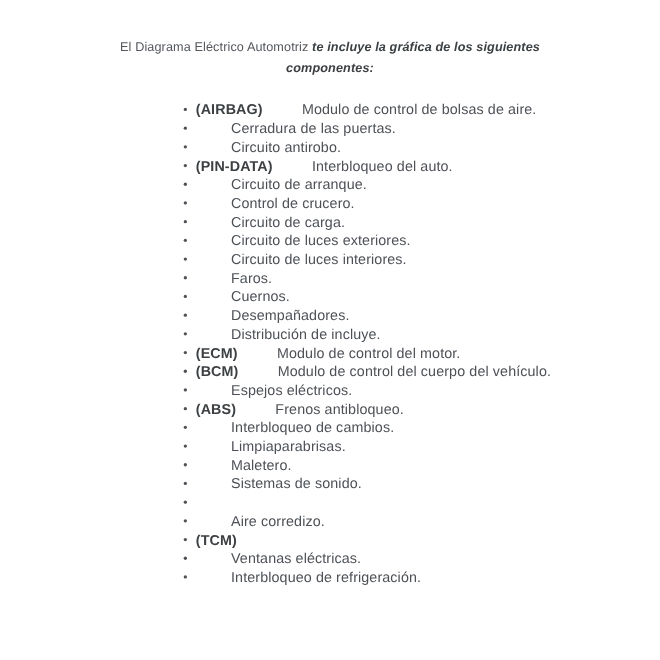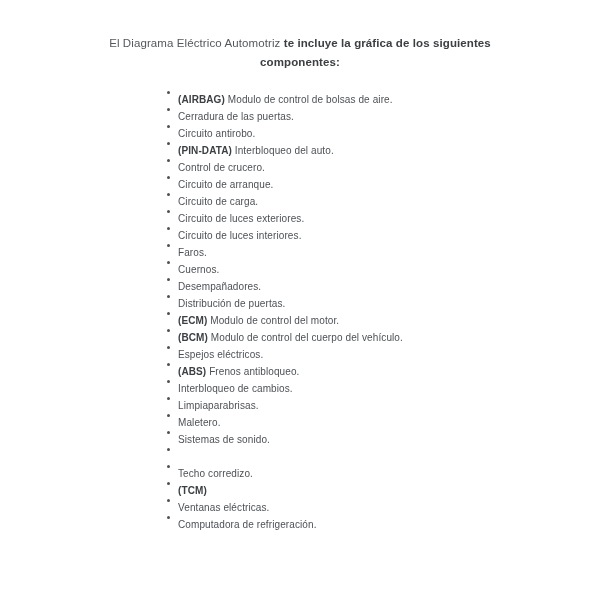--- a/index.html
+++ b/index.html
@@ -27,53 +27,55 @@
     text-align: center;
     font-size: 11.5px;
     line-height: 19px;
     font-weight: 400;
     color: #54585d;
     letter-spacing: 0.1px;
   }
   .title .t-bold {
     font-weight: 700;
     color: #3c4043;
+    font-style: italic;
   }
   .components {
     position: absolute;
     top: 91px;
     left: 167px;
     margin: 0;
     padding: 0;
     list-style: none;
   }
   .component-item {
     display: flex;
-    align-items: flex-start;
+    align-items: center;
     height: 17px;
-    font-size: 10px;
+    font-size: 13px;
     line-height: 17px;
     color: #4d5156;
     letter-spacing: 0.1px;
   }
   .bullet {
     flex: 0 0 auto;
     width: 3px;
     height: 3px;
     border-radius: 50%;
     background: #4d5156;
     margin-right: 8px;
   }
   .item-bold {
     font-weight: 700;
     color: #3c4043;
     white-space: pre;
   }
   .item-rest {
     white-space: pre;
+    margin-left: 32px;
   }
 </style>
 </head>
 <body>
 
 <div class="page">
 
   <div class="title">
     <span><span class="t-reg">El Diagrama Eléctrico Automotriz </span><span class="t-bold">te incluye la gráfica de los siguientes</span></span>
     <br>
@@ -102,32 +104,32 @@
 
   <li class="component-item">
     <span class="bullet"></span>
     <span class="item-bold">(PIN-DATA)</span>
         <span class="item-rest"> Interbloqueo del auto.</span>
   </li>
 
   <li class="component-item">
     <span class="bullet"></span>
     <span class="item-bold"></span>
+        <span class="item-rest">Circuito de arranque.</span>
+  </li>
+
+  <li class="component-item">
+    <span class="bullet"></span>
+    <span class="item-bold"></span>
         <span class="item-rest">Control de crucero.</span>
   </li>
 
   <li class="component-item">
     <span class="bullet"></span>
     <span class="item-bold"></span>
-        <span class="item-rest">Circuito de arranque.</span>
-  </li>
-
-  <li class="component-item">
-    <span class="bullet"></span>
-    <span class="item-bold"></span>
         <span class="item-rest">Circuito de carga.</span>
   </li>
 
   <li class="component-item">
     <span class="bullet"></span>
     <span class="item-bold"></span>
         <span class="item-rest">Circuito de luces exteriores.</span>
   </li>
 
   <li class="component-item">
@@ -151,21 +153,21 @@
   <li class="component-item">
     <span class="bullet"></span>
     <span class="item-bold"></span>
         <span class="item-rest">Desempañadores.</span>
   </li>
 
 
   <li class="component-item">
     <span class="bullet"></span>
     <span class="item-bold"></span>
-        <span class="item-rest">Distribución de puertas.</span>
+        <span class="item-rest">Distribución de incluye.</span>
   </li>
 
   <li class="component-item">
     <span class="bullet"></span>
     <span class="item-bold">(ECM)</span>
         <span class="item-rest"> Modulo de control del motor.</span>
   </li>
 
   <li class="component-item">
     <span class="bullet"></span>
@@ -211,34 +213,34 @@
   </li>
 
   <li class="component-item">
     <span class="bullet"></span>
     <span class="item-bold"></span>
   </li>
 
   <li class="component-item">
     <span class="bullet"></span>
     <span class="item-bold"></span>
-        <span class="item-rest">Techo corredizo.</span>
+        <span class="item-rest">Aire corredizo.</span>
   </li>
 
   <li class="component-item">
     <span class="bullet"></span>
     <span class="item-bold">(TCM)</span>
   </li>
 
   <li class="component-item">
     <span class="bullet"></span>
     <span class="item-bold"></span>
         <span class="item-rest">Ventanas eléctricas.</span>
   </li>
 
   <li class="component-item">
     <span class="bullet"></span>
     <span class="item-bold"></span>
-        <span class="item-rest">Computadora de refrigeración.</span>
+        <span class="item-rest">Interbloqueo de refrigeración.</span>
   </li>
 </ul>
 
 </div>
 
 </body></html>

